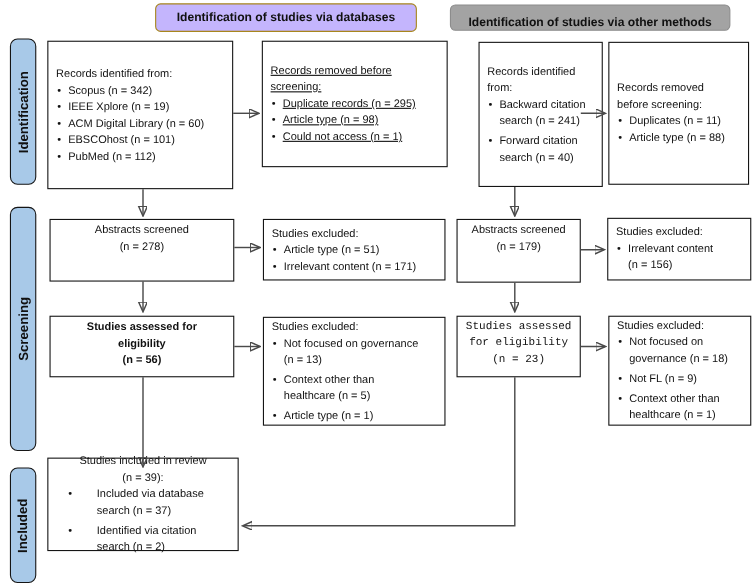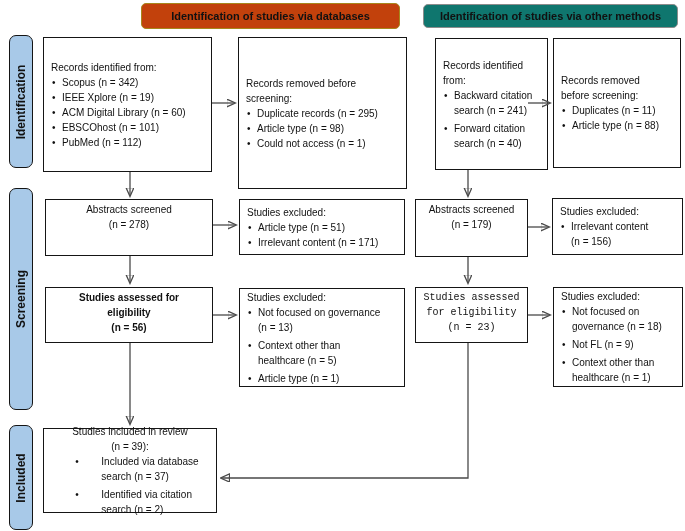--- a/index.html
+++ b/index.html
@@ -6,24 +6,24 @@
   .canvas {
     position:relative; width:685px; height:531px; background:#ffffff;
     font-family:"Liberation Sans","DejaVu Sans",sans-serif; color:#111;
     overflow:hidden;
   }
   .hdr {
     position:absolute; box-sizing:border-box; border-radius:5px;
     display:flex; align-items:center; justify-content:center;
     font-weight:bold; font-size:11px; text-align:center;
   }
-  .hdr-db { left:141px; top:3px; width:259px; height:26px;
-    background:#c2410c; border:1.5px solid #A8861C;text-align:right; }
-  .hdr-other { left:423px; top:4px; width:255px; height:24px;
-    background:#0f766e; border:1.5px solid #8C8C8C; }
+  .hdr-db { left:141px; top:3px; width:238px; height:26px;
+    background:#c4b5fd; border:1.5px solid #A8861C;text-align:right; }
+  .hdr-other { left:409px; top:4px; width:255px; height:24px;
+    background:#a3a3a3; border:1.5px solid #8C8C8C;align-items:flex-end; }
   .stage {
     position:absolute; box-sizing:border-box; left:9px; width:24px;
     background:#A8C9E8; border:1.7px solid #151515; border-radius:7px;
     display:flex; align-items:center; justify-content:center;
   }
   .stage span {
     transform:rotate(-90deg); white-space:nowrap;
     font-weight:bold; font-size:12px; color:#111;
   }
   .bx {
@@ -42,32 +42,32 @@
   .bx ul { margin:0; padding:0; list-style:none; }
   .bx li { position:relative; padding-left:11px; white-space:pre-line; }
   .bx li::before { content:"\2022"; position:absolute; left:1px; }
   .bx.gap li + li { margin-top:3px; }
   .bx.inc { padding:5px 4px; }
   .bx.inc .t { text-align:center; }
   .bx.inc li { padding-left:40px; }
   .bx.inc li::before { left:14px; }
   
   .b1  { left:43px;  top:37px;  width:169px; height:135px; }
-  .b2  { left:238px; top:37px;  width:169px; height:152px; }
+  .b2  { left:238px; top:37px;  width:169px; height:115px;text-decoration:underline; }
   .b3  { left:415px; top:38px;  width:113px; height:132px;margin-left:20px; }
   .b4  { left:553px; top:38px;  width:128px; height:130px; }
   .b5  { left:45px;  top:199px; width:168px; height:57px; }
   .b6  { left:239px; top:199px; width:166px; height:56px; }
   .b5r { left:415px; top:199px; width:113px; height:58px; }
   .b6r { left:552px; top:198px; width:131px; height:57px; }
   .b7  { left:45px;  top:287px; width:168px; height:56px;font-weight:bold; }
   .b8  { left:239px; top:288px; width:166px; height:99px; }
   .b9  { left:415px; top:287px; width:113px; height:56px;font-family:Liberation Mono, monospace; }
   .b10 { left:553px; top:287px; width:130px; height:100px; }
-  .b11 { left:43px;  top:428px; width:174px; height:85px;align-items:center; }
+  .b11 { left:43px;  top:416px; width:174px; height:85px; }
   .st-id  { top:35px;  height:133px; }
   .st-scr { top:188px; height:222px; }
   .st-inc { top:425px; height:105px; }
   svg.wires { position:absolute; left:0; top:0; pointer-events:none; }
   svg.wires path { stroke:#4a4a4a; stroke-width:1.3; fill:none; }
 </style>
 </head>
 <body>
 
 <div class="canvas">

